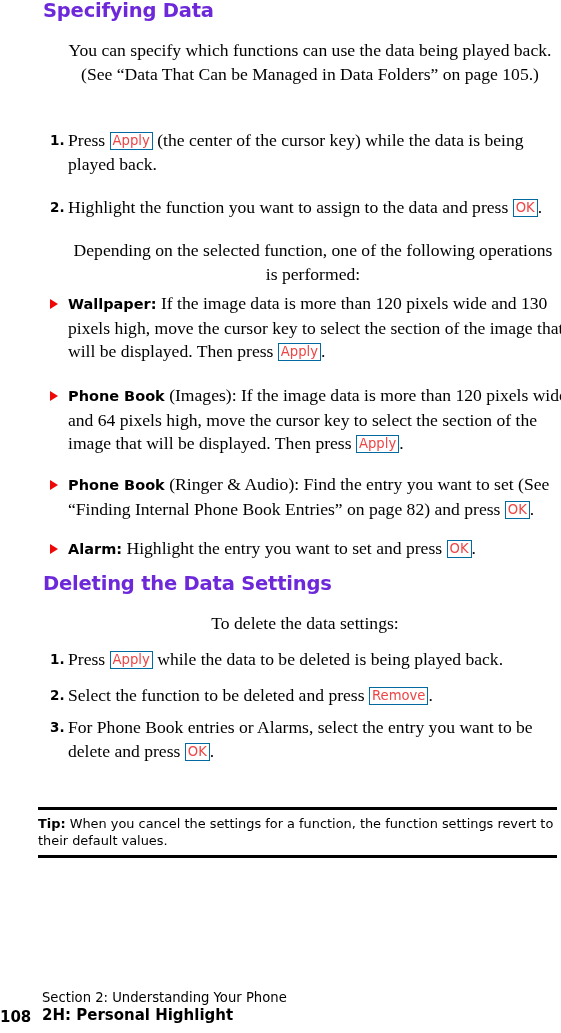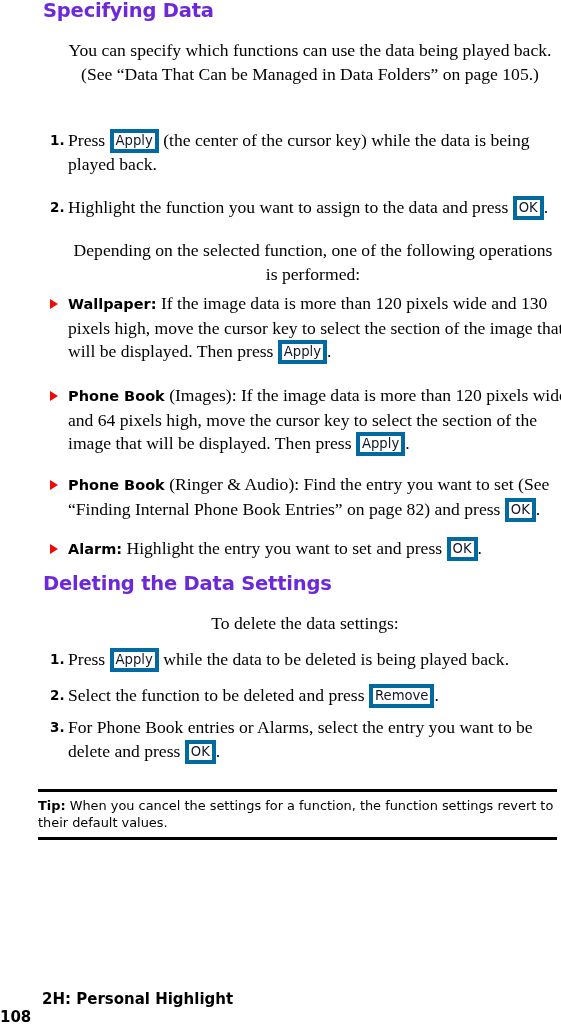--- a/index.html
+++ b/index.html
@@ -81,35 +81,36 @@
   }
   .bold-lead {
     font-family: "DejaVu Sans", sans-serif;
     font-weight: bold;
     font-size: 14.5px;
   }
 
   
   .key {
     display: inline-block;
-    border: 4px solid #0369a1;
+    border: 1px solid #0369a1;
     font-family: "DejaVu Sans", sans-serif;
     font-weight: normal;
     font-size: 13.2px;
     line-height: 15px;
     padding: 0px 2px 1px 2px;
     vertical-align: 1px;
-    color: #0f172a;
+    color: #ef4444;
     background: #fff;
     white-space: nowrap;
   }
 
   
   .tip-block {
     position: absolute;
+    margin-top: 18px;
   }
   .rule {
     background: #000;
     width: 100%;
     height: 3px;
   }
   .tip-text {
     font-family: "DejaVu Sans", sans-serif;
     font-size: 12.9px;
     line-height: 17px;
@@ -209,17 +210,18 @@
 
   <div class="tip-block" style="left:38px; top:789px; width:519px;">
     <div class="rule"></div>
     <div class="tip-text"><b>Tip:</b><span> When you cancel the settings for a function, the function settings revert to their default values.</span></div>
     <div class="rule"></div>
   </div>
 
   <div class="footer" style="left:0px; top:990px; width:400px; height:42px;">
     <div class="footer-pageno" style="bottom:5px;">108</div>
     <div style="margin-left:42px;">
+      <div class="footer-line1">Section 2: Understanding Your Phone</div>
       <div class="footer-line2">2H: Personal Highlight</div>
     </div>
   </div>
 
 </div>
 
 </body></html>

